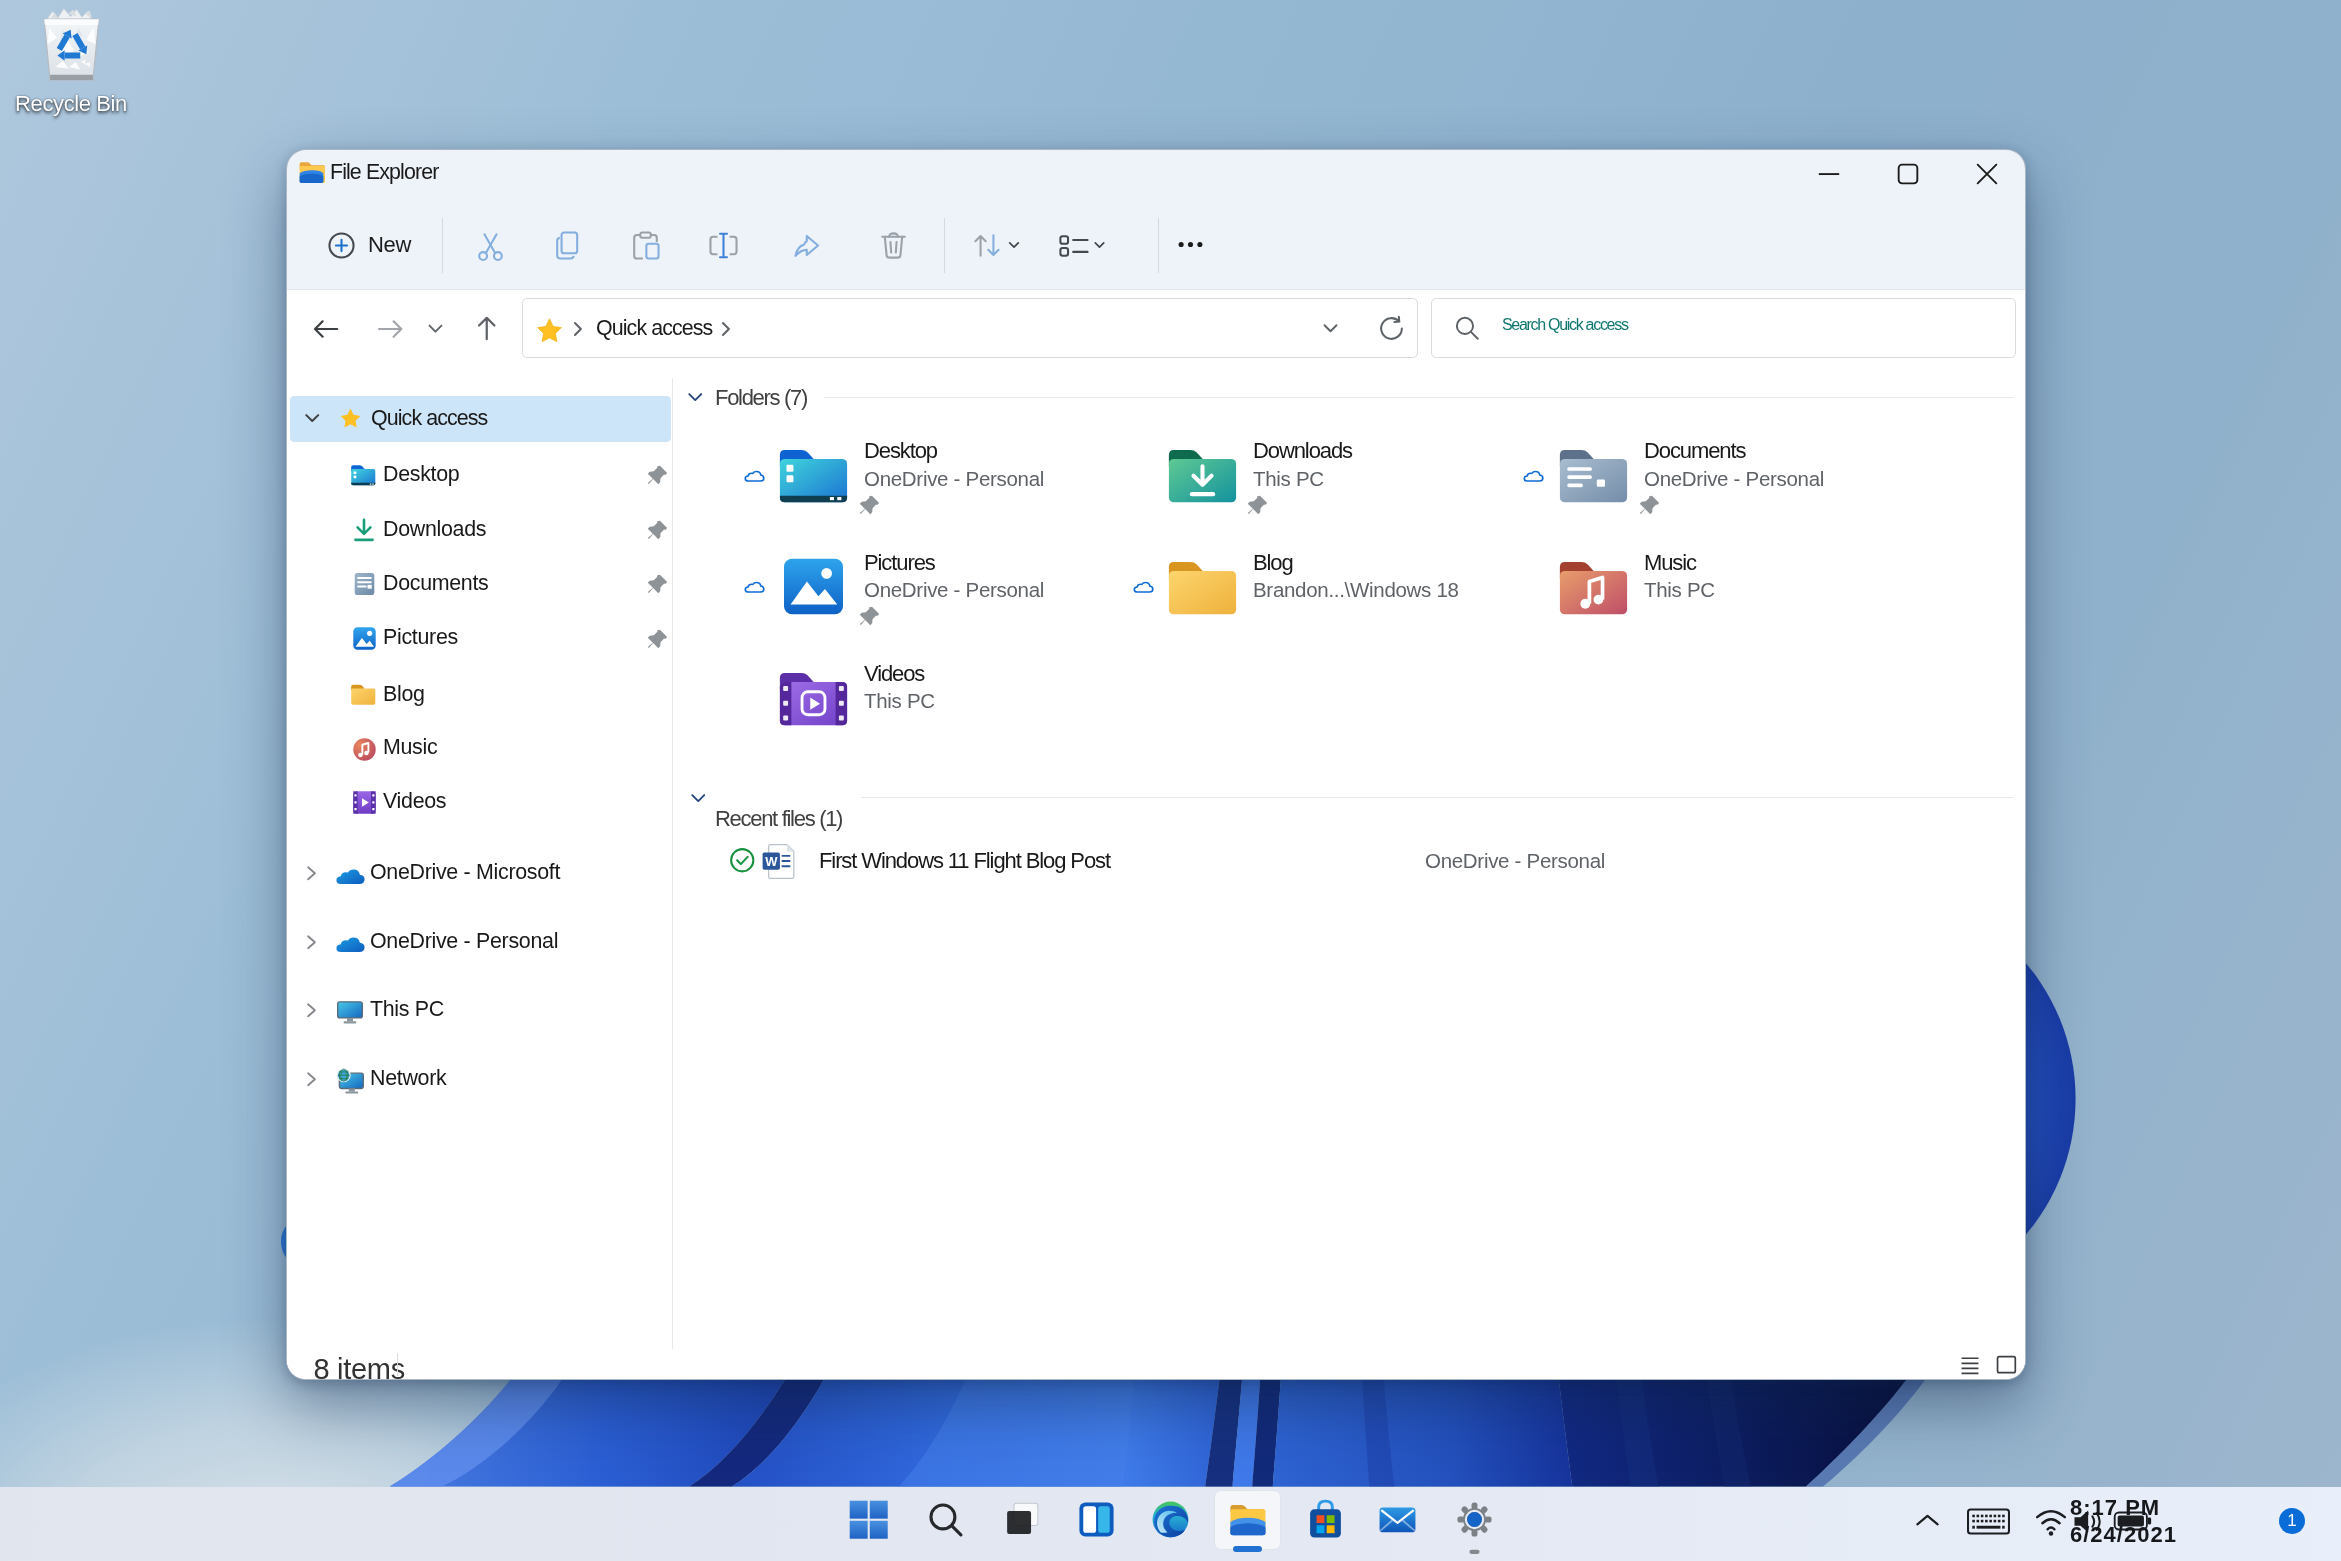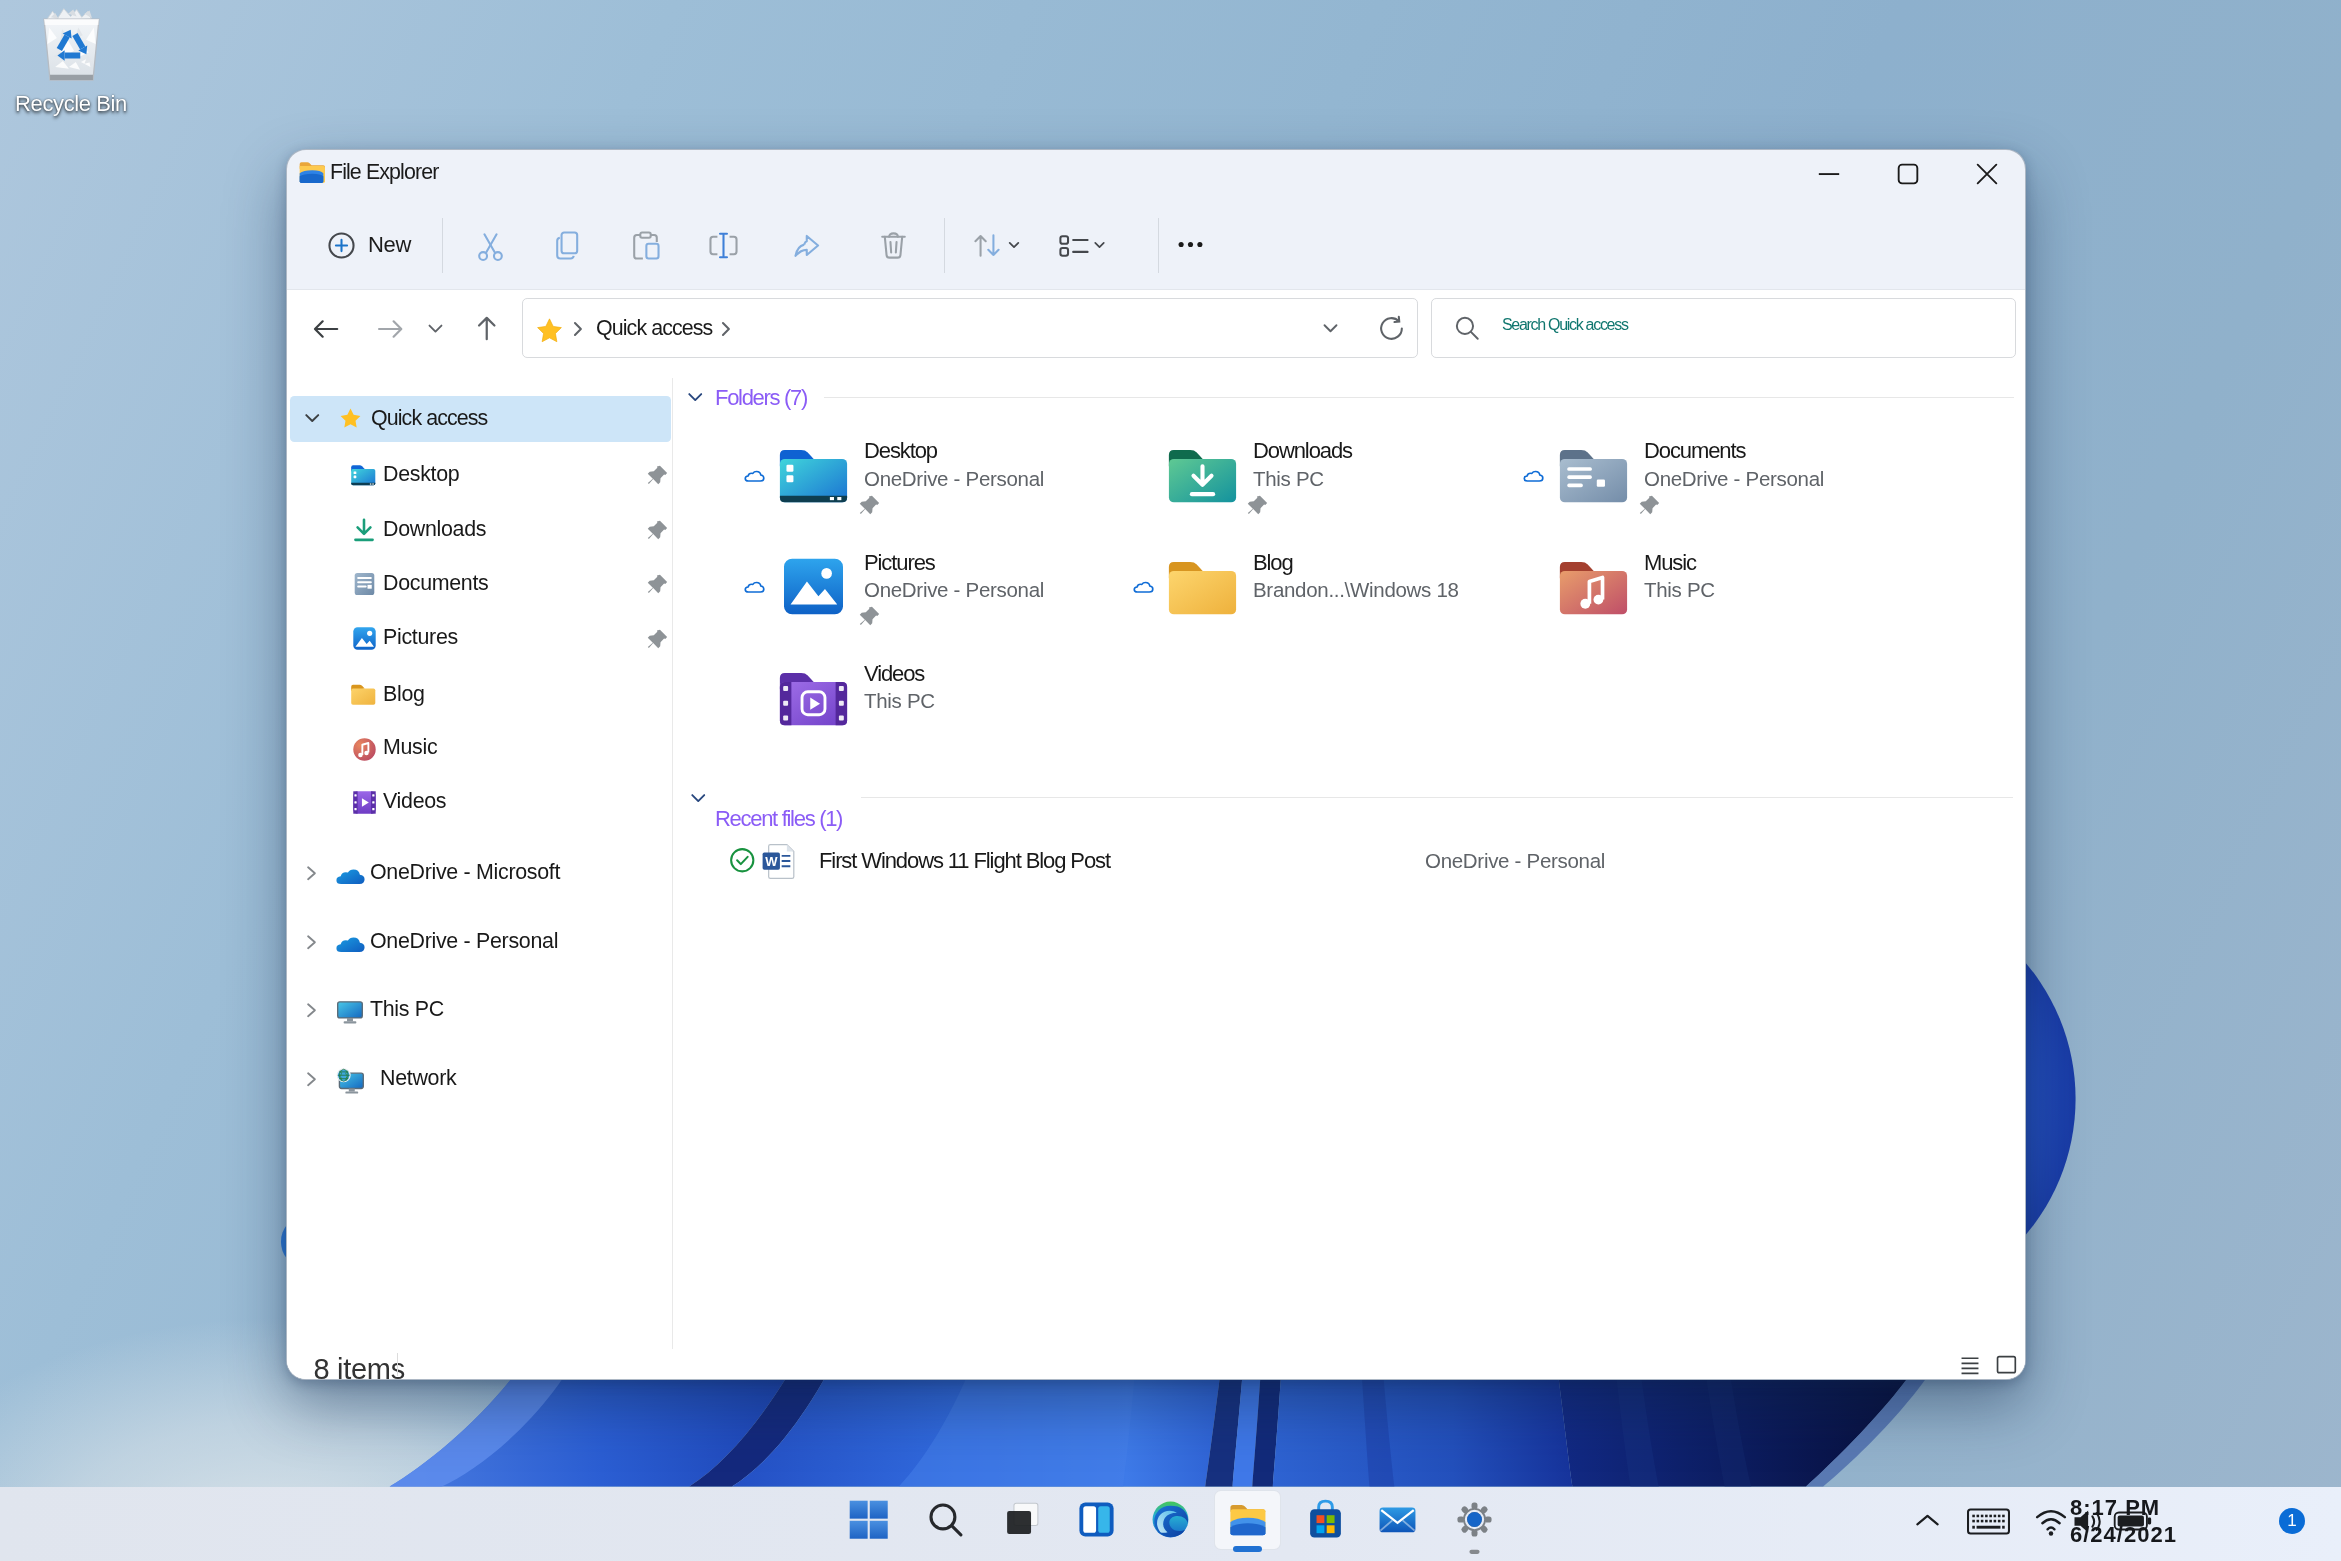--- a/index.html
+++ b/index.html
@@ -39,21 +39,21 @@
   #addr .txt { position:absolute; left:73px; top:17px; font-size:21.4px; letter-spacing:-0.9px; color:#1b1b1b; }
   #search .txt { position:absolute; left:70px; top:17px; font-size:16px; letter-spacing:-1.3px; color:#0f766e; }
   
   #main { position:absolute; left:0; top:0; width:100%; height:1231px; background:transparent; }
   #sidebar { position:absolute; left:0; top:0; width:385px; height:100%; }
   #sbdiv { position:absolute; left:385px; top:228px; width:1.3px; height:972px; background:#e9e9e9; }
   .qarow { position:absolute; left:2.6px; top:246px; width:381px; height:46px; background:#cde5f8; border-radius:4.3px; }
   .sbitem { position:absolute; font-size:21.4px; letter-spacing:-0.3px; color:#191919; }
   
   #content { position:absolute; left:386px; top:0; width:1354px; height:100%; }
-  .hdr { position:absolute; font-size:22px; letter-spacing:-1.3px; color:#8b5cf6; }
+  .hdr { position:absolute; font-size:22px; letter-spacing:-1.3px; color:#404040; }
   .hline { position:absolute; height:1.3px; background:#e7e7e7; }
   .tile-name { position:absolute; font-size:22px; letter-spacing:-1.1px; color:#191919; }
   .tile-sub { position:absolute; font-size:20.5px; letter-spacing:-0.3px; color:#5f6368; }
   
   #statusbar { position:absolute; left:0; top:1199px; width:100%; height:32px; background:#fff; }
   #statusbar .cnt { position:absolute; left:26.5px; top:4.3px; font-size:29px; letter-spacing:-0.3px; color:#333; }
   
   #taskbar { position:absolute; left:0; top:1487px; width:2342px; height:74px;
     background:linear-gradient(90deg,#e0e5ee 0%,#e3e8f2 55%,#e9effa 100%); }
   .tbicon { position:absolute; top:1499px; width:41px; height:41px; }
@@ -476,21 +476,21 @@
           <path d="M6,5 l8,7 -8,7" fill="none" stroke="#84888c" stroke-width="2.2" stroke-linecap="round" stroke-linejoin="round"></path>
         </svg>
       <svg class="abs" style="left:49px;top:918px;" width="29" height="26.5" viewBox="0 0 34 31">
         <rect x="4" y="6" width="28" height="18" rx="2.5" fill="url(#spc)" stroke="#5a6b78" stroke-width="1.6"></rect>
         <rect x="15" y="24" width="7" height="3.6" fill="#8a949c"></rect>
         <rect x="11" y="27.5" width="15" height="2.5" rx="1" fill="#8a949c"></rect>
         <circle cx="9" cy="8.5" r="7.5" fill="#3fa7dd" stroke="#e8eef4" stroke-width="1.4"></circle>
         <path d="M9,1.4 a7.5,7.5 0 0 0 0,14.2 M9,1.4 a7.5,7.5 0 0 1 0,14.2 M2,8.5 h14 M3.5,4.5 h11 M3.5,12.5 h11" fill="none" stroke="#1c6e35" stroke-width="1" opacity="0.85"></path>
         <path d="M5,3 q3,3 0,7 q3,3 1,5 M13,3 q-3,3 0,7 q-3,3 -1,5" fill="none" stroke="#2d8a4a" stroke-width="1.1"></path>
       </svg>
-      <div class="sbitem" style="left:83px;top:916px;margin-left:10px;">Network</div>
+      <div class="sbitem" style="left:83px;top:916px;">Network</div>
     </div>
     <div id="sbdiv"></div>
     <div id="content">
 
       <svg class="abs" style="left:12px;top:238px;" width="20.5" height="19" viewBox="0 0 24 22">
           <path d="M5,7 l7,7 7,-7" fill="none" stroke="#28477e" stroke-width="2.2" stroke-linecap="round" stroke-linejoin="round"></path>
         </svg>
       <div class="hdr" style="left:42px;top:235px;">Folders (7)</div>
       <div class="hline" style="left:151px;top:247px;width:1190px;"></div>
 

